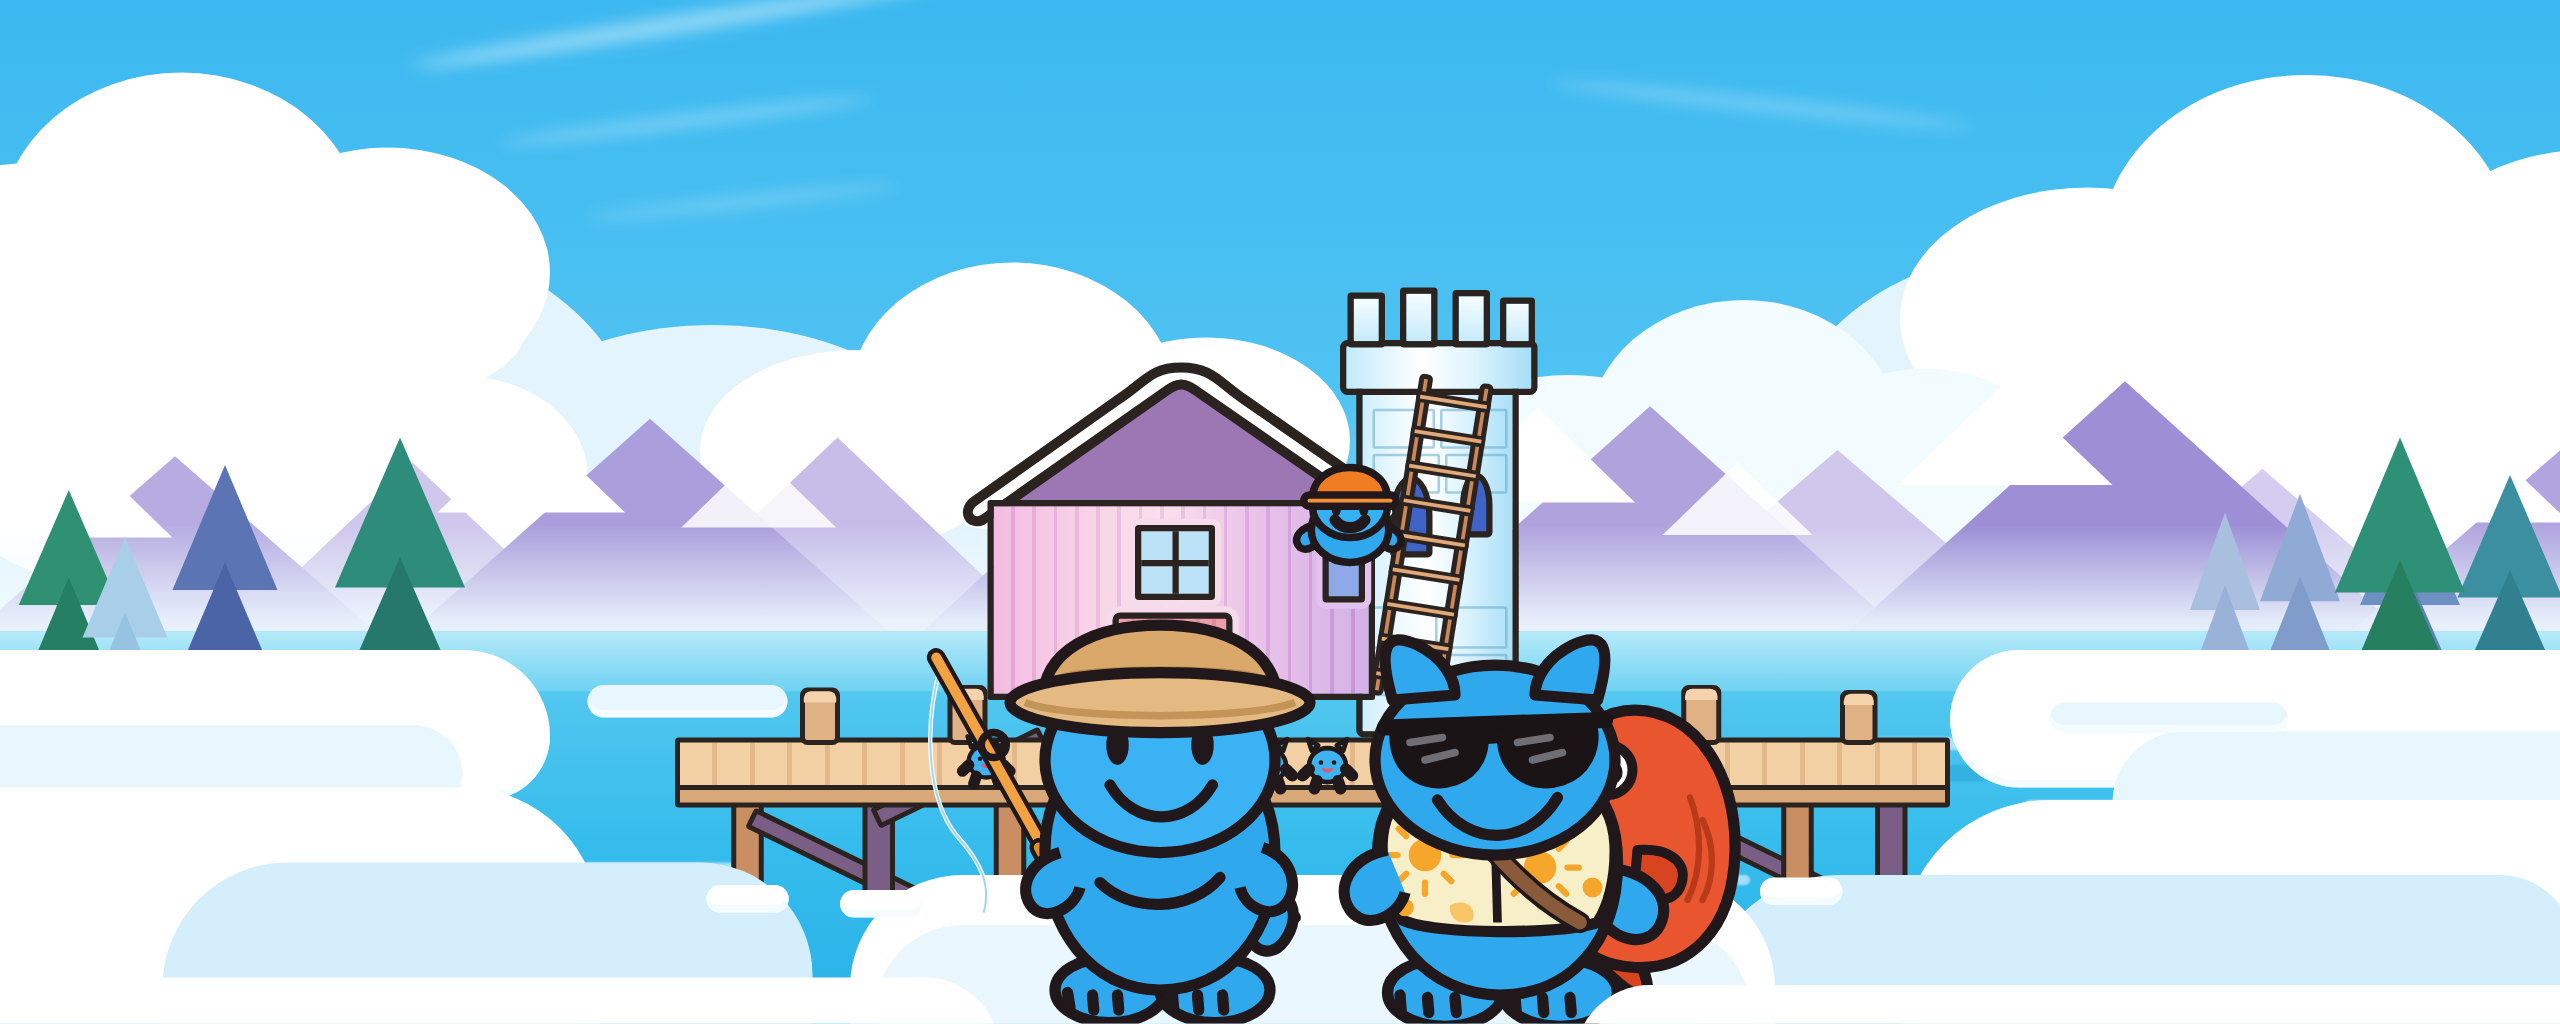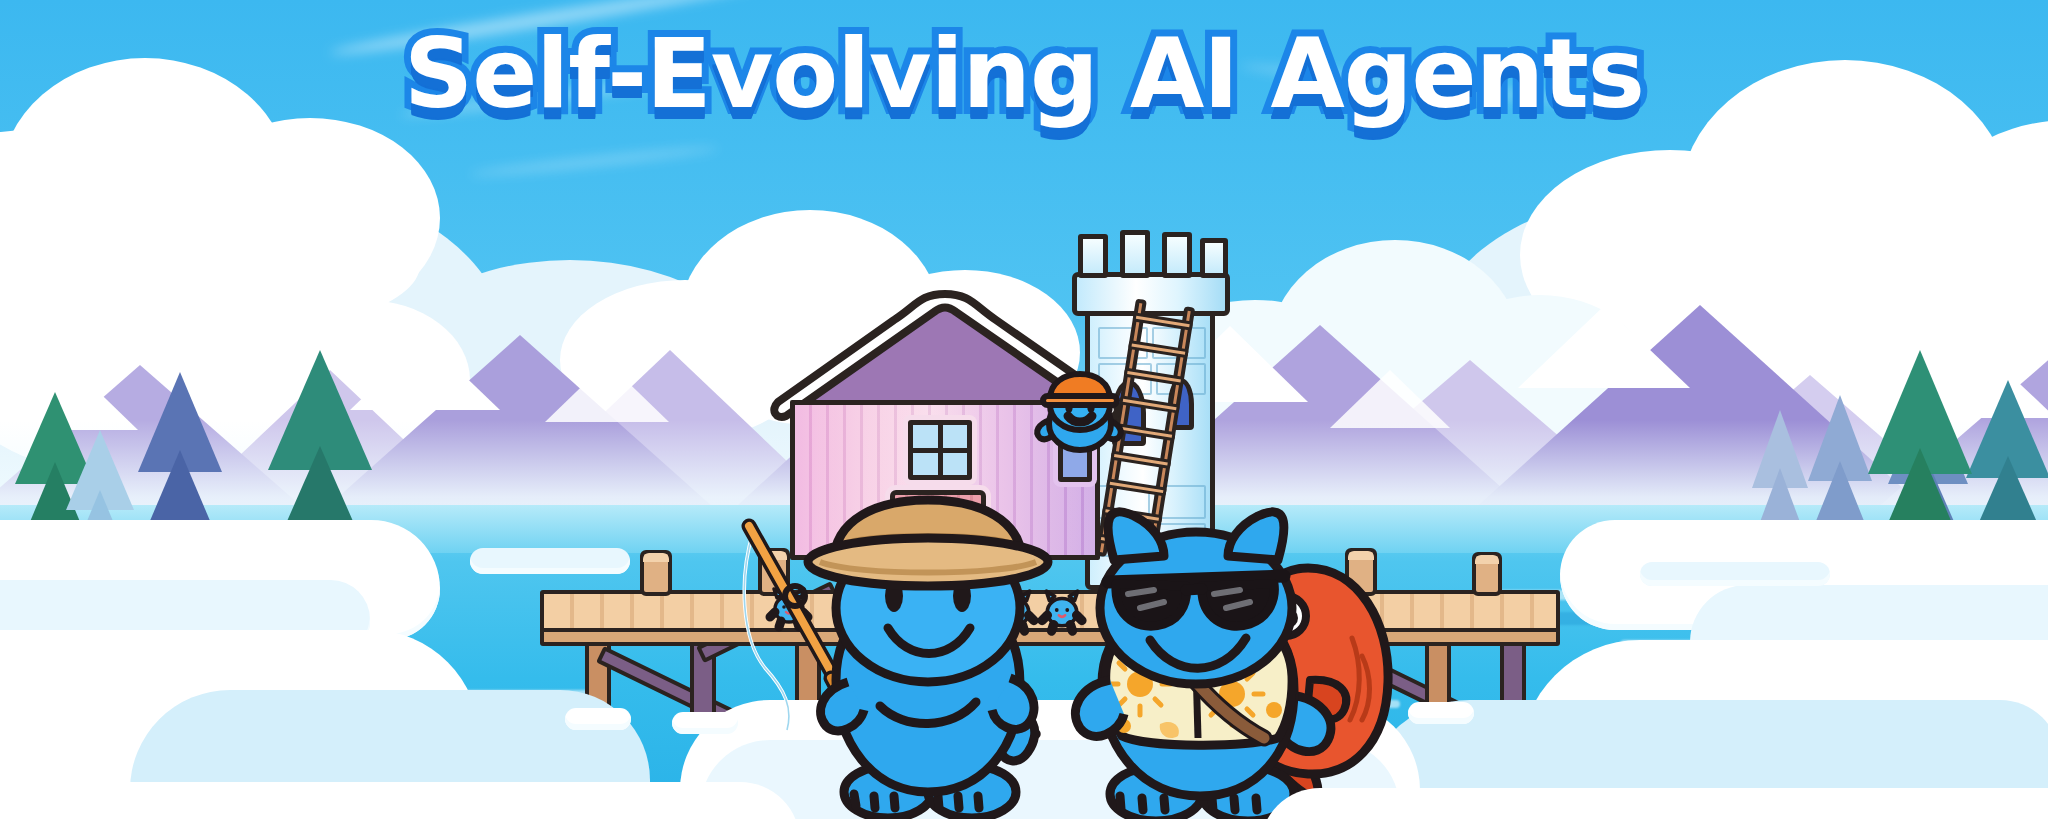--- a/index.html
+++ b/index.html
@@ -569,16 +569,15 @@
     <path d="M92,96 L118,92 M104,110 L128,104" stroke="#6E6E74" stroke-width="6" stroke-linecap="round"></path>
     <path d="M178,96 L204,92 M190,110 L214,104" stroke="#6E6E74" stroke-width="6" stroke-linecap="round"></path>
 
     <path d="M114,142 C138,180 186,180 210,140" class="ol" stroke-width="10"></path>
   </svg>
 
   <div class="ice" style="left:-100px;top:782px;width:900px;height:90px;border-radius:0 60px 0 0;"></div>
   <div class="ice" style="left:1260px;top:788px;width:900px;height:90px;border-radius:60px 0 0 0;"></div>
 
   <div class="title">
-    <span class="line l2">Self-Evolving AI Agents</span>
   </div>
 
 </div>
 
 </body></html>

